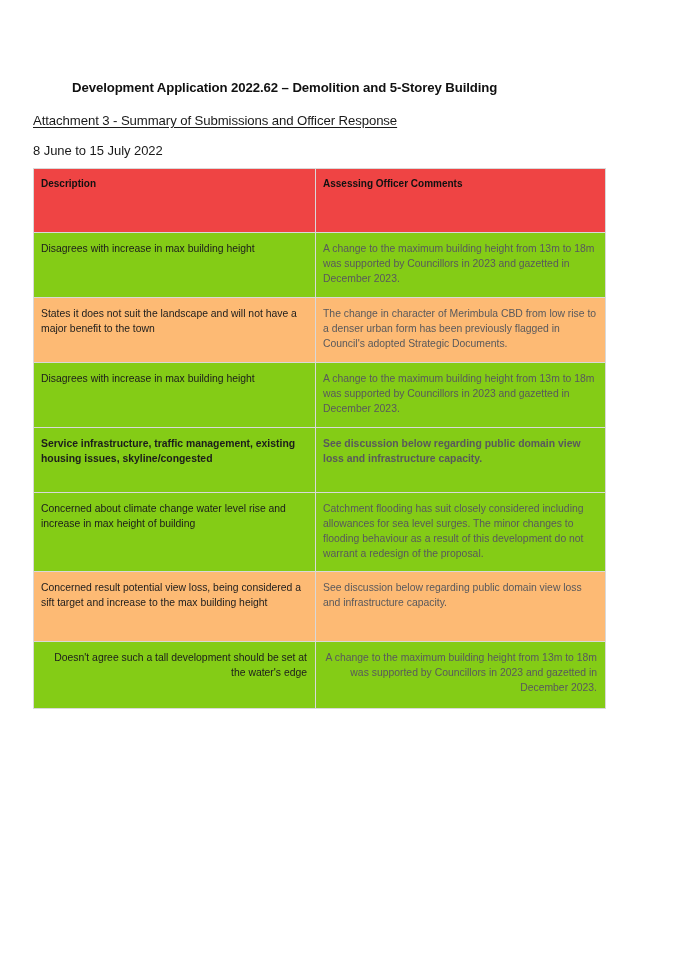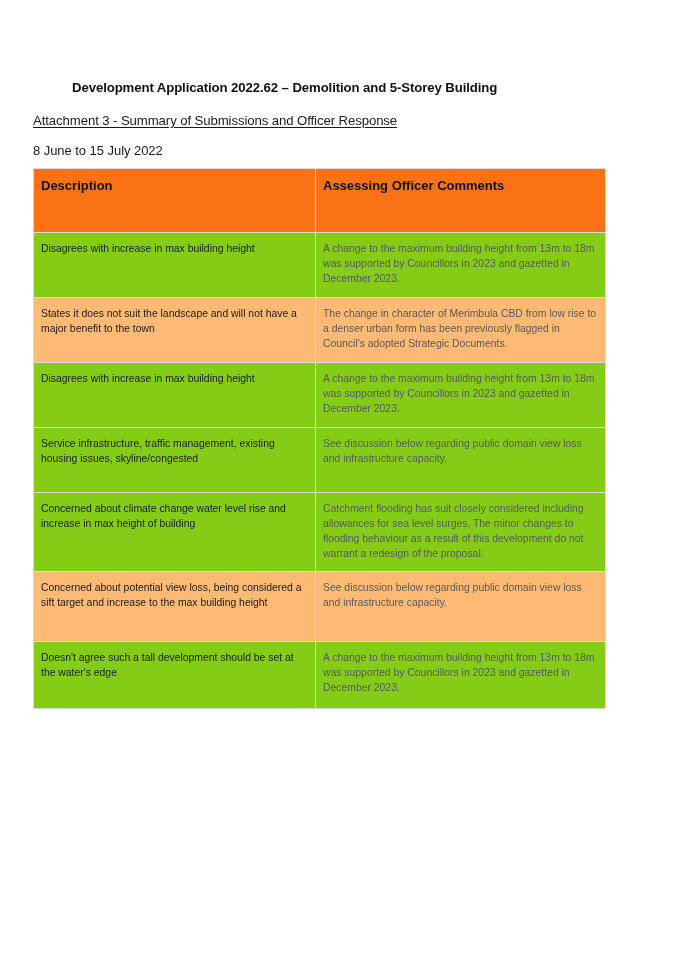--- a/index.html
+++ b/index.html
@@ -71,23 +71,23 @@
 
   .submissions-table th,
   .submissions-table td {
     border: 1px solid #d9d9d9;
     vertical-align: top;
     padding: 8px 8px 8px 7px;
     box-sizing: border-box;
   }
 
   .submissions-table thead th {
-    background: #f97316;
+    background: #ef4444;
     height: 64px;
-    font-size: 13px;
+    font-size: 10px;
     font-weight: bold;
     color: #111111;
     text-align: left;
     line-height: 1.45;
   }
 
   .submissions-table tbody td {
     font-size: 10.4px;
     line-height: 1.45;
   }
@@ -102,25 +102,25 @@
   }
   .submissions-table tbody tr.plain td {
     background: #fdba74;
   }
 
   
   .submissions-table tbody tr.r1 td { height: 65px; }
   .submissions-table tbody tr.r2 td { height: 65px; }
   .submissions-table tbody tr.r3 td { height: 65px; }
   .submissions-table tbody tr.r4 td { height: 65px; }
-  .submissions-table tbody tr.r5 td { height: 65px; }
+  .submissions-table tbody tr.r5 td { height: 65px; font-weight: bold; }
   .submissions-table tbody tr.r6 td { height: 65px; }
   .submissions-table tbody tr.r7 td { height: 79px; }
   .submissions-table tbody tr.r8 td { height: 70px; }
-  .submissions-table tbody tr.r9 td { height: 67px; }
+  .submissions-table tbody tr.r9 td { height: 67px; text-align: right; }
 </style>
 </head>
 <body>
 
 <div class="page">
 
   <div class="doc-title">Development Application 2022.62 – Demolition and 5-Storey Building</div>
 
   <div class="doc-subtitle">Attachment 3 - Summary of Submissions and Officer Response</div>
 
@@ -152,21 +152,21 @@
       </tr>
       <tr class="stripe r5">
         <td class="cell-desc">Service infrastructure, traffic management, existing housing issues, skyline/congested</td>
         <td class="cell-comment">See discussion below regarding public domain view loss and infrastructure capacity.</td>
       </tr>
       <tr class="stripe r7">
         <td class="cell-desc">Concerned about climate change water level rise and increase in max height of building</td>
         <td class="cell-comment">Catchment flooding has suit closely considered including allowances for sea level surges.  The minor changes to flooding behaviour as a result of this development do not warrant a redesign of the proposal.</td>
       </tr>
       <tr class="plain r8">
-        <td class="cell-desc">Concerned about potential view loss, being considered a sift target and increase to the max building height</td>
+        <td class="cell-desc">Concerned result potential view loss, being considered a sift target and increase to the max building height</td>
         <td class="cell-comment">See discussion below regarding public domain view loss and infrastructure capacity.</td>
       </tr>
       <tr class="stripe r9">
         <td class="cell-desc">Doesn't agree such a tall development should be set at the water's edge</td>
         <td class="cell-comment">A change to the maximum building height from 13m to 18m was supported by Councillors in 2023 and gazetted in December 2023.</td>
       </tr>
     </tbody>
   </table>
 
 </div>

